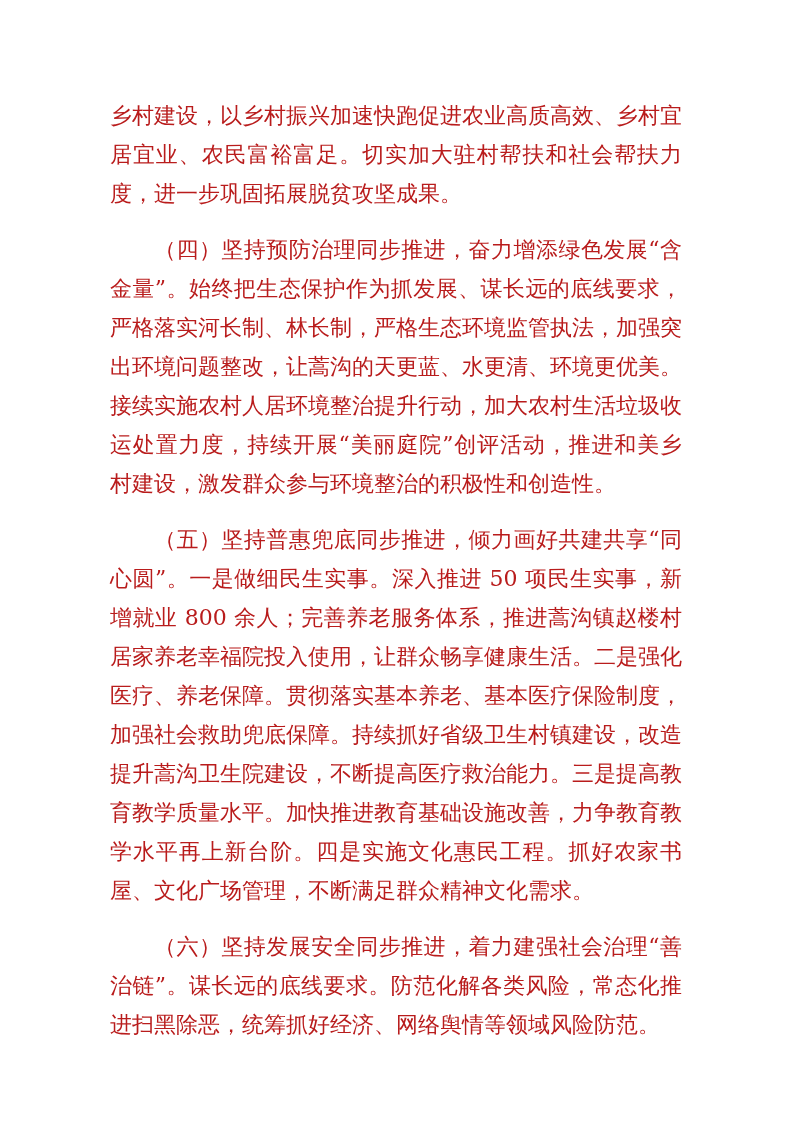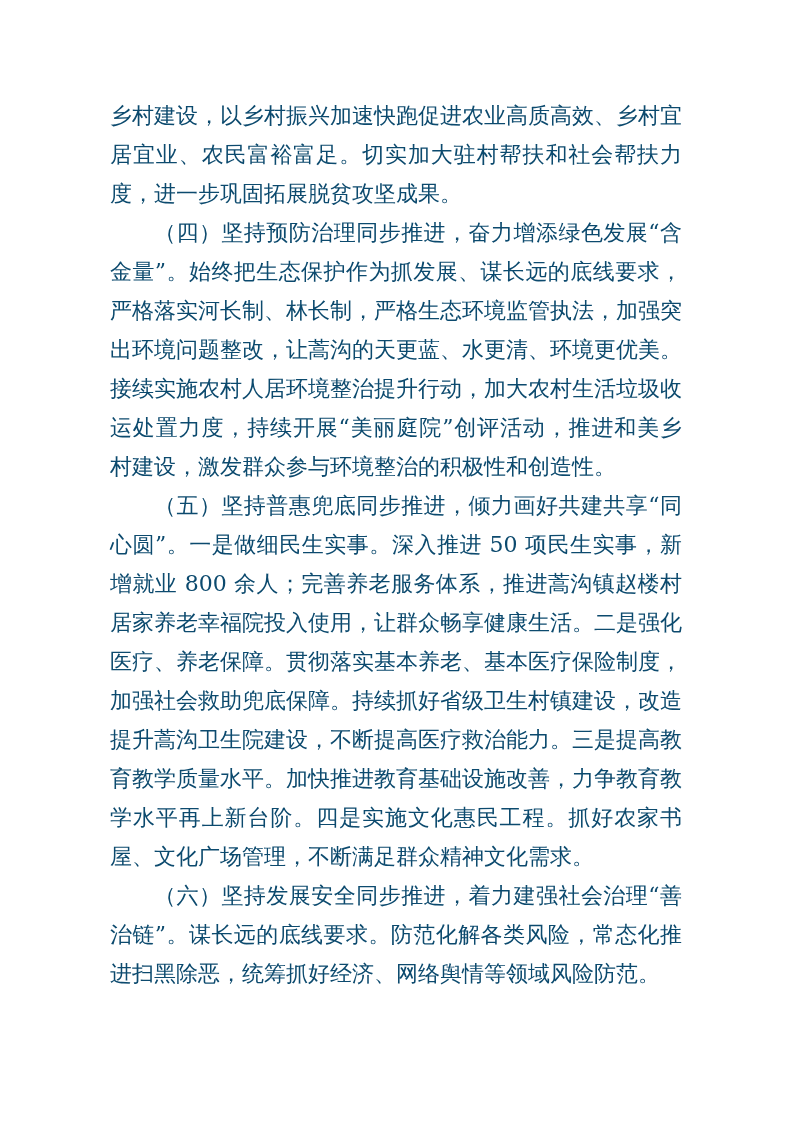--- a/index.html
+++ b/index.html
@@ -15,31 +15,31 @@
     overflow: hidden;
   }
   .doc-content {
     position: absolute;
     left: 110px;
     top: 96px;
     width: 572px;
     font-family: "DejaVu Serif", "Liberation Serif", serif;
     font-size: 22px;
     line-height: 39px;
-    color: #0c4a6e;
+    color: #b91c1c;
     text-align: justify;
     text-justify: inter-ideograph;
     letter-spacing: 0;
   }
   .doc-content p {
     margin: 0;
     padding: 0;
   }
   .doc-content p + p {
-    margin-top: 0;
+    margin-top: 17px;
   }
   .doc-content p.indent {
     text-indent: 2em;
   }
 </style>
 </head>
 <body>
 
 <div class="page">
   <div class="doc-content">

